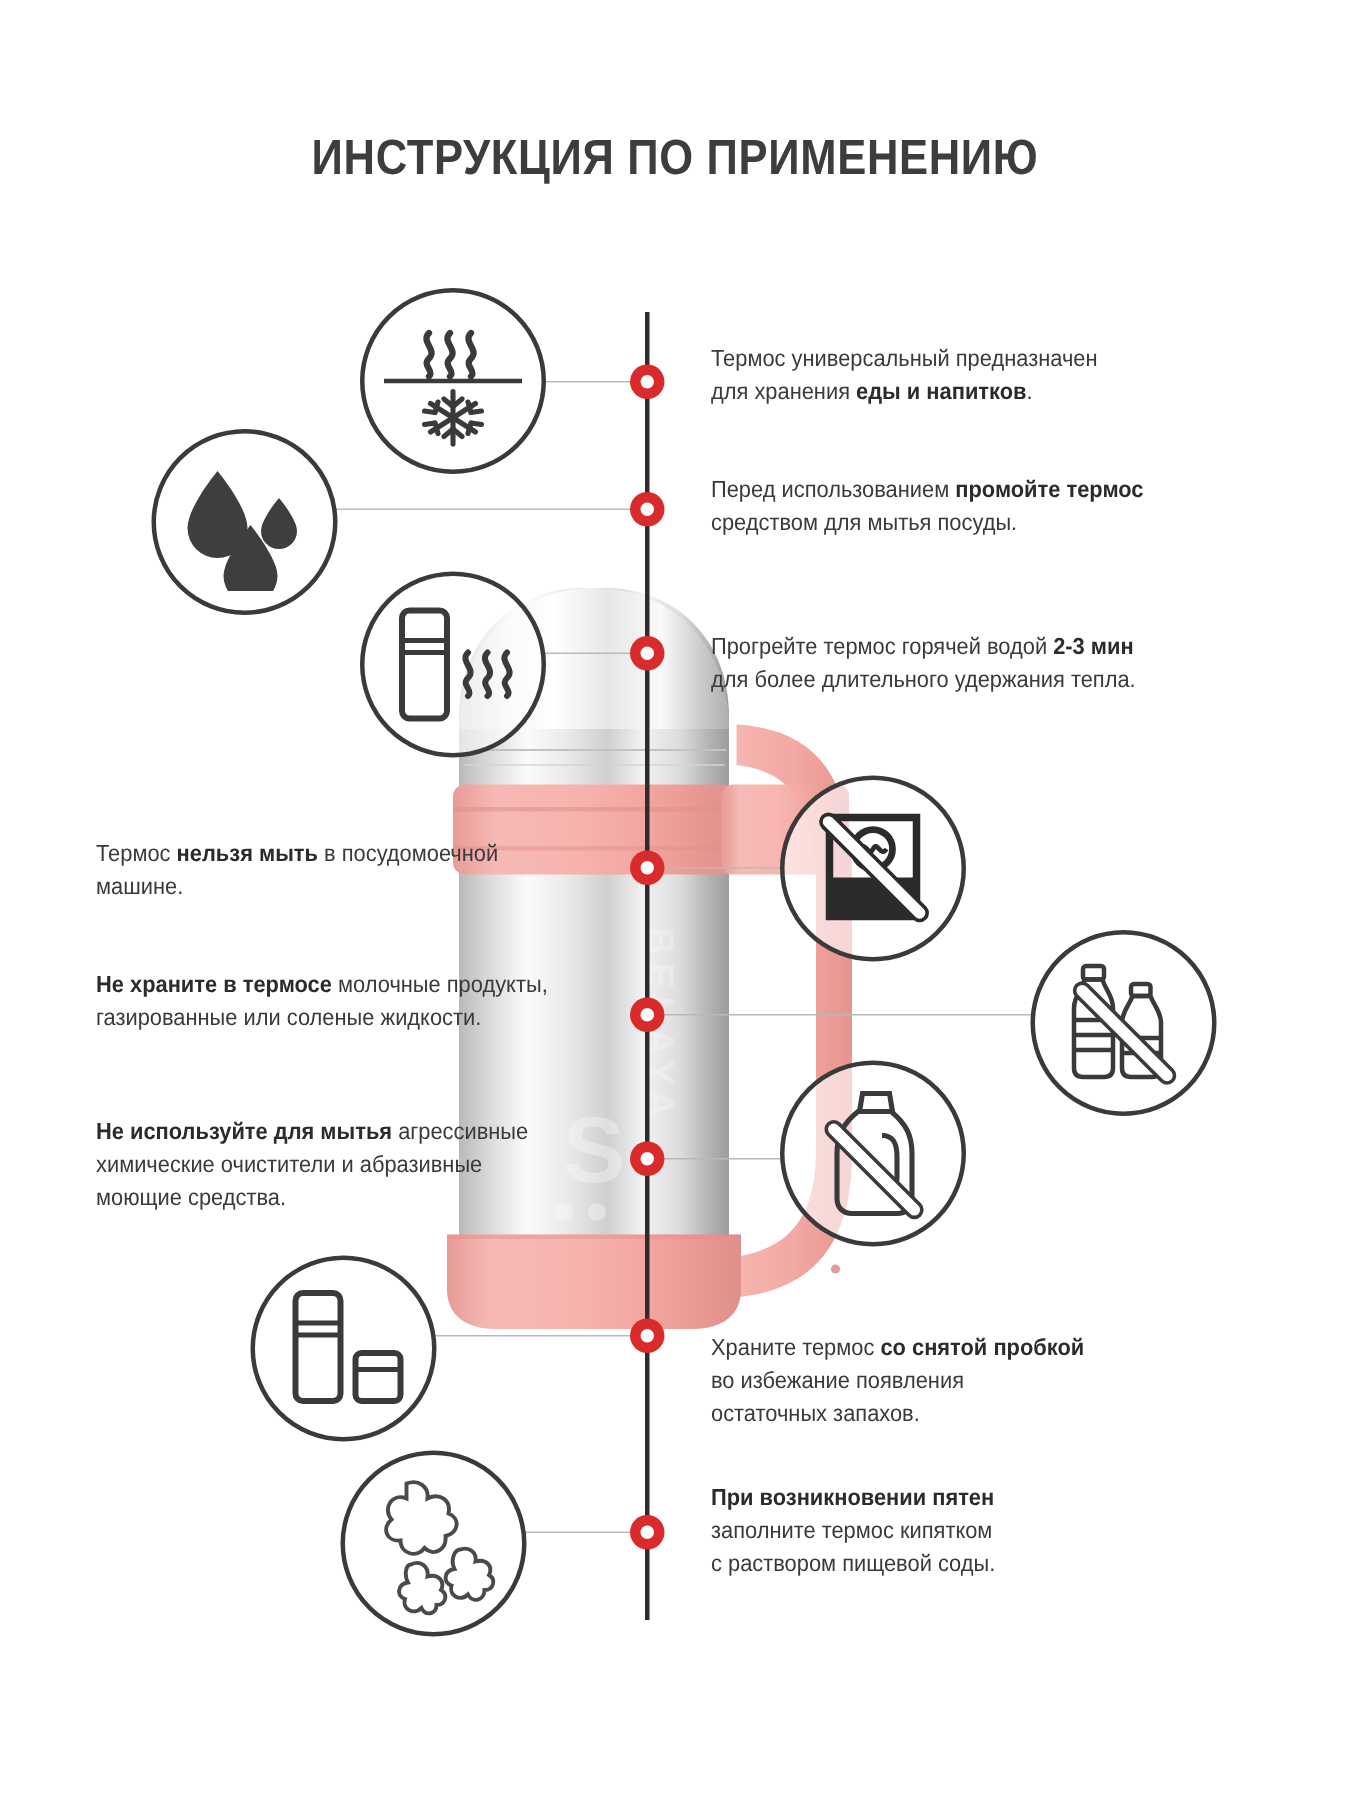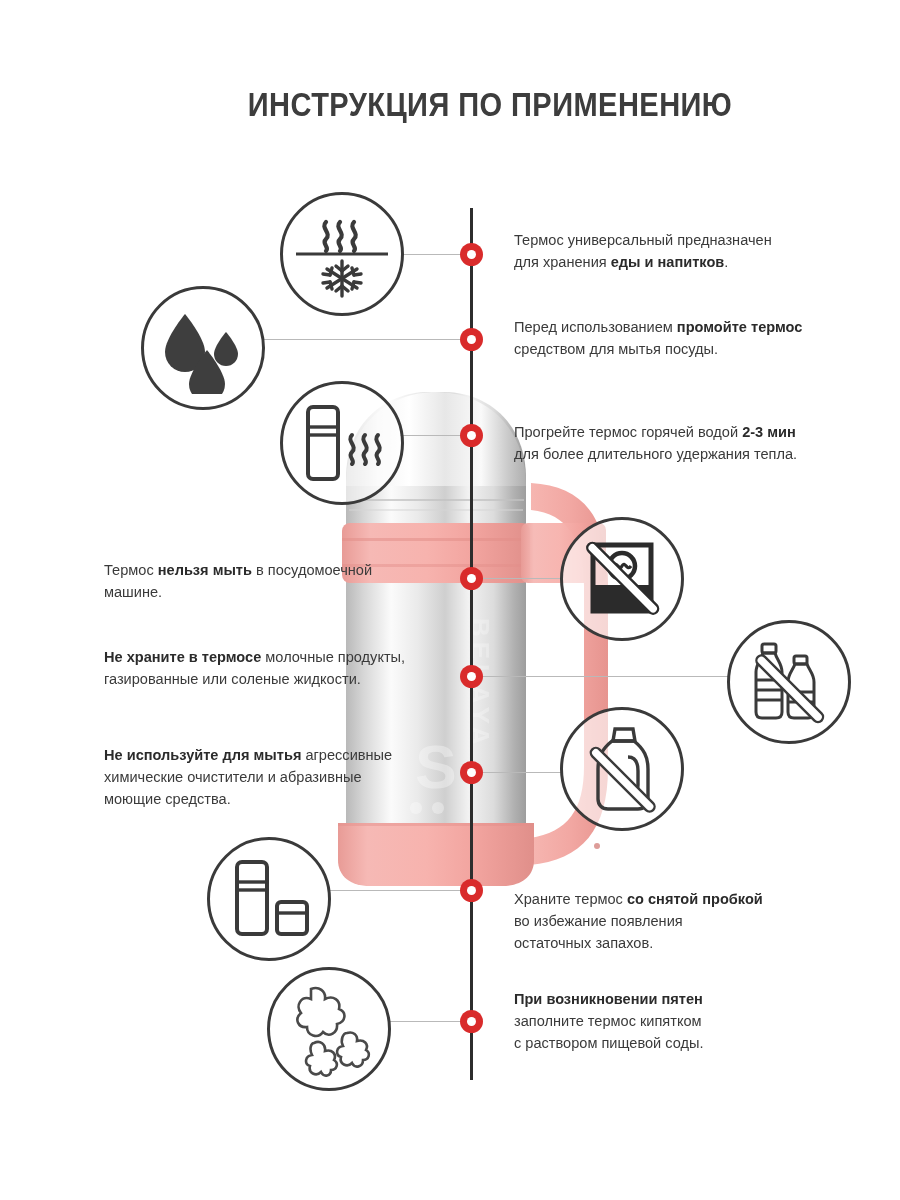--- a/index.html
+++ b/index.html
@@ -4,21 +4,21 @@
 <style>
   * { margin:0; padding:0; box-sizing:border-box; }
   html,body { width:900px; height:1200px; }
   body {
     background:#ffffff;
     font-family:"Liberation Sans", sans-serif;
     color:#3a3a3a;
     position:relative;
     overflow:hidden;
   }
-  #stage { position:relative; width:830px; height:1200px;margin-left:40px; }
+  #stage { position:relative; width:830px; height:1200px; }
 
   
   .title {
     position:absolute; top:86px; left:0; width:900px;
     text-align:center;
     font-size:33px; font-weight:bold;
     letter-spacing:0.5px;
     color:#3d3d3d;
     font-family:"Liberation Sans", sans-serif;
     transform:scaleX(0.88);

